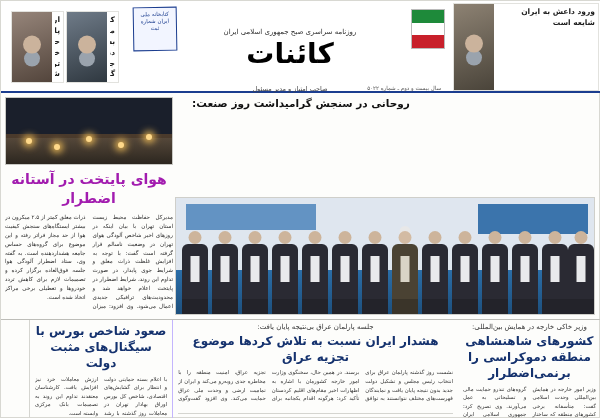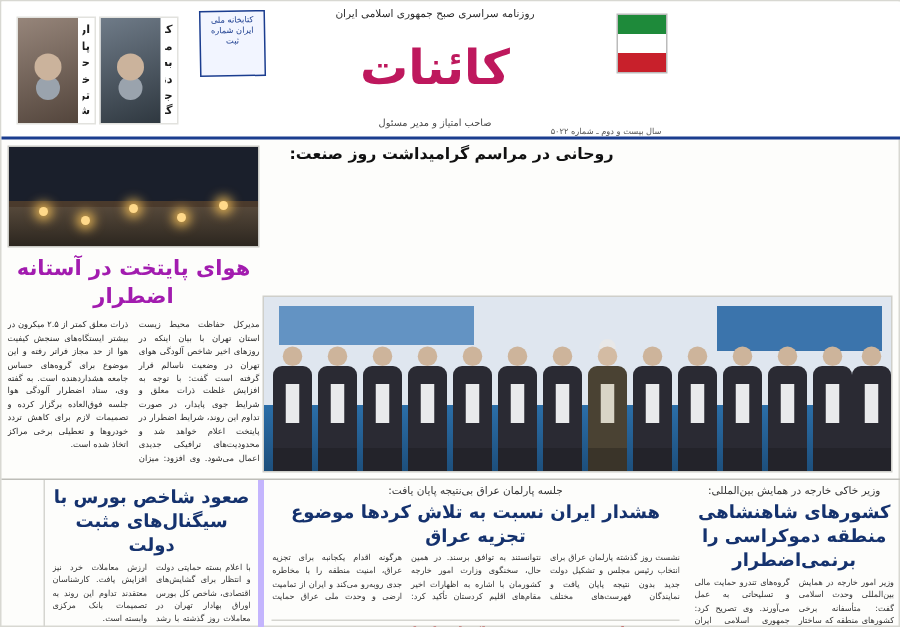--- a/index.html
+++ b/index.html
@@ -36,21 +36,21 @@
     display: flex; flex-direction: row; gap: 2px;
   }
   .mh-left {
     width: 150px; height: 92px;
     padding: 2px;
     display: flex; flex-direction: column; gap: 2px;
   }
   .mh-center {
     flex: 1; height: 92px;
     position: relative;
-    display: flex; align-items: flex-start; justify-content: center;
+    display: flex; align-items: flex-end; justify-content: center;
   }
   .mini-story {
     flex: 1;
     display: flex; flex-direction: row-reverse;
     align-items: stretch;
     gap: 3px;
     border: 1px solid #e2e2de;
     background: #fff;
     overflow: hidden;
   }
@@ -83,23 +83,23 @@
   .logo-wrap {
     text-align: center;
     width: 100%;
     position: relative;
   }
   .logo-top {
     font-size: 7px; color: #2b2b2b; letter-spacing: .2px;
     margin-top: 4px;
   }
   .logo-main {
-    font-size: 32px; font-weight: bold; color: #be185d;
+    font-size: 28px; font-weight: bold; color: #000000;
     line-height: 1; letter-spacing: 1px;
-    margin-top: 16px; margin-bottom: 2px;
+    margin-top: 4px; margin-bottom: 2px;
     font-family: "DejaVu Sans", sans-serif;
   }
   .logo-sub {
     font-size: 6.5px; color: #444; margin-top: 17px;
   }
   .logo-badge {
     position: absolute; top: 6px; left: 4px;
     width: 44px; height: 44px;
     border: 1px solid #1b3d8f;
     background: #f2f5ff;
@@ -233,21 +233,21 @@
   }
 
   
   .bottom {
     position: absolute; top: 318px; left: 0; width: 600px; height: 100px;
     border-top: 1px solid #bdbdb8;
     display: flex; flex-direction: row-reverse; padding-left: 28px;
   }
   .b-col { padding: 3px 5px; }
   .b-col.c1 { width: 150px; border-left: 1px solid #d5d5d0; }
-  .b-col.c2 { width: 300px; border-left: 4px solid #c4b5fd; }
+  .b-col.c2 { width: 300px; border-left: 1px solid #c4b5fd; }
   .b-col.c3 { width: 150px; }
   .b-title {
     font-size: 12px; font-weight: bold; color: #15326e;
     line-height: 1.35; text-align: center;
   }
   .b-kicker {
     font-size: 7px; color: #333; text-align: center; margin-bottom: 2px;
   }
   .b-body {
     margin-top: 3px;
@@ -287,24 +287,28 @@
       <div class="logo-flag"></div>
       <div class="logo-wrap">
         <div class="logo-top">روزنامه سراسری صبح جمهوری اسلامی ایران</div>
         <div class="logo-main">كائنات</div>
         <div class="logo-sub">صاحب امتیاز و مدیر مسئول</div>
       </div>
       <div class="logo-date">سال بیست و دوم ـ شماره ۵۰۲۲</div>
     </div>
 
     <div class="mh-left">
+      <div class="mini-story">
+        <div class="mini-photo p2"></div>
+        <div class="mini-text">ورود داعش به ایران شایعه است</div>
+      </div>
     </div>
   </div>
 
-  <div class="kicker">روحانی در مراسم گرامیداشت روز صنعت:</div>
+  <div class="kicker">روحانی در سنجش گرامیداشت روز صنعت:</div>
 
 
   <div class="main-photo">
     <div class="banner-blue"></div>
     <div class="banner-blue2"></div>
     <div class="stage-band"></div>
     <div class="crowd">
       <div class="figure" style="left:6px"></div>
       <div class="figure" style="left:36px"></div>
       <div class="figure" style="left:66px"></div>

